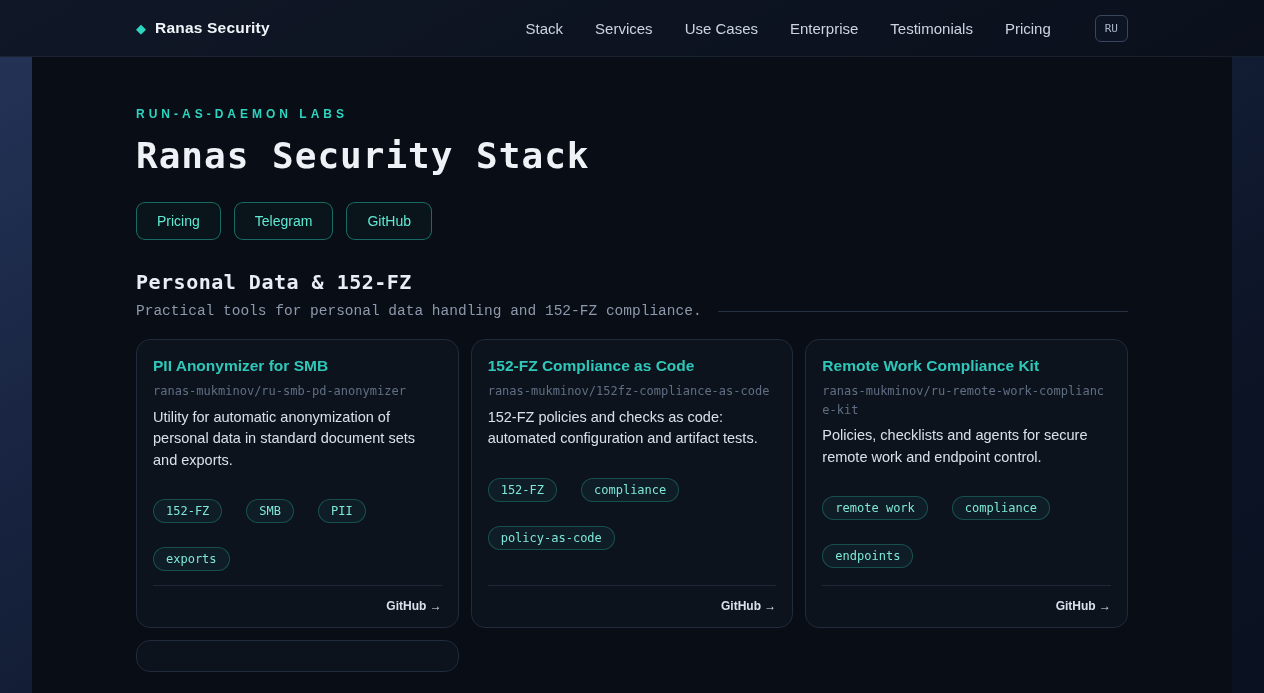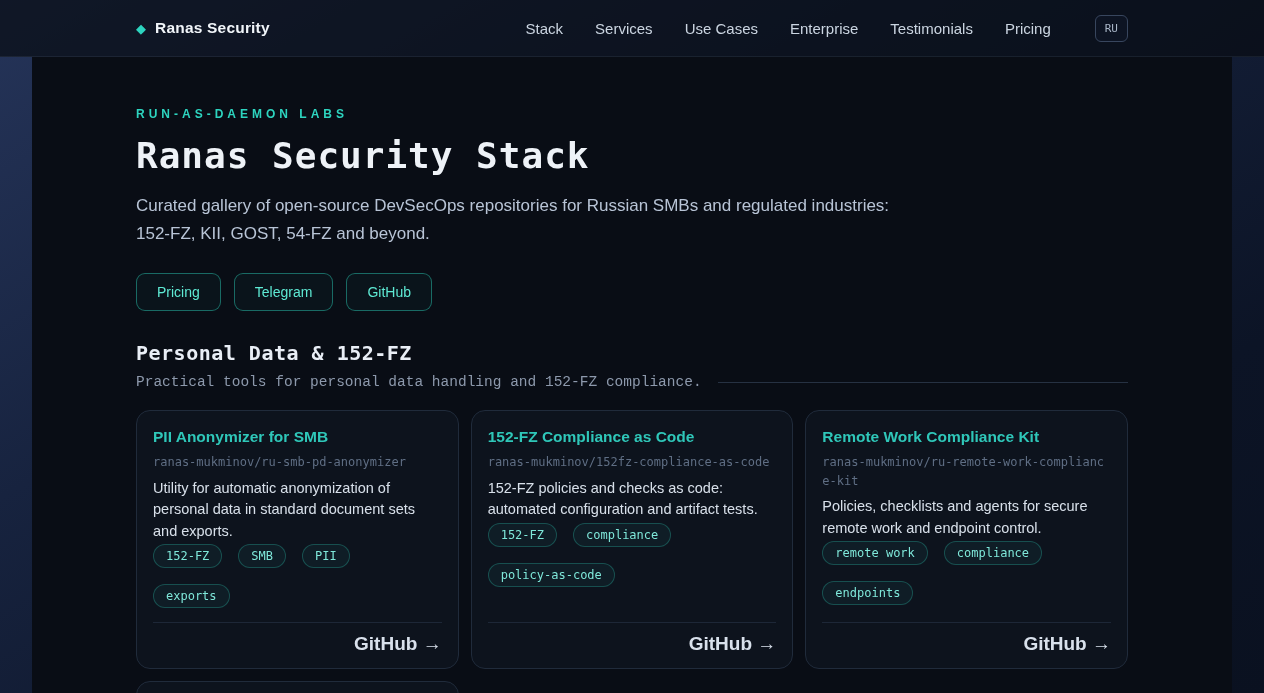--- a/index.html
+++ b/index.html
@@ -115,41 +115,41 @@
     color: #5f6e84;
     line-height: 1.55;
     word-break: break-all;
   }
   .card-description {
     margin-top: 6px;
     font-size: 14.5px;
     line-height: 1.48;
     color: #d8e0ea;
   }
-  .card-tags { margin-top: 2px; display: flex; flex-wrap: wrap; gap: 16px; }
+  .card-tags { margin-top: 28px; display: flex; flex-wrap: wrap; gap: 24px; }
   .tag {
     font-family: "DejaVu Sans Mono", monospace;
     font-size: 12px;
     color: #7fe8da;
     background: rgba(45, 212, 191, 0.06);
     border: 1px solid rgba(45, 212, 191, 0.28);
     border-radius: 999px;
     padding: 4px 12px;
     white-space: nowrap;
   }
   .card-footer {
     margin-top: auto;
     padding-top: 10px;
     border-top: 1px solid #1d2737;
     text-align: right;
   }
   .card-footer { margin-top: auto; }
   .card-footer-spacer { height: 14px; }
   .card-github-link {
-    font-size: 19px;
+    font-size: 12px;
     font-weight: bold;
     color: #d9e1ec;
     text-decoration: none;
     cursor: pointer;
   }
 </style>
 </head>
 <body>
 
 <header class="navbar">
@@ -169,21 +169,20 @@
     <button class="lang-btn">RU</button>
   </div>
 </header>
 
 <main class="surface">
   <div class="container">
 
     <section class="hero">
       <div class="eyebrow">RUN-AS-DAEMON LABS</div>
       <h1 class="hero-title">Ranas Security Stack</h1>
-      <p class="hero-subtitle">Curated gallery of open-source DevSecOps repositories for Russian SMBs and regulated industries: 152-FZ, KII, GOST, 54-FZ and beyond.</p>
       <div class="hero-buttons">
           <button class="hero-btn">Pricing</button>
           <button class="hero-btn">Telegram</button>
           <button class="hero-btn">GitHub</button>
         </div>
     </section>
 
     <section class="section">
       <h2 class="section-title">Personal Data &amp; 152-FZ</h2>
       <div class="section-subrow">

